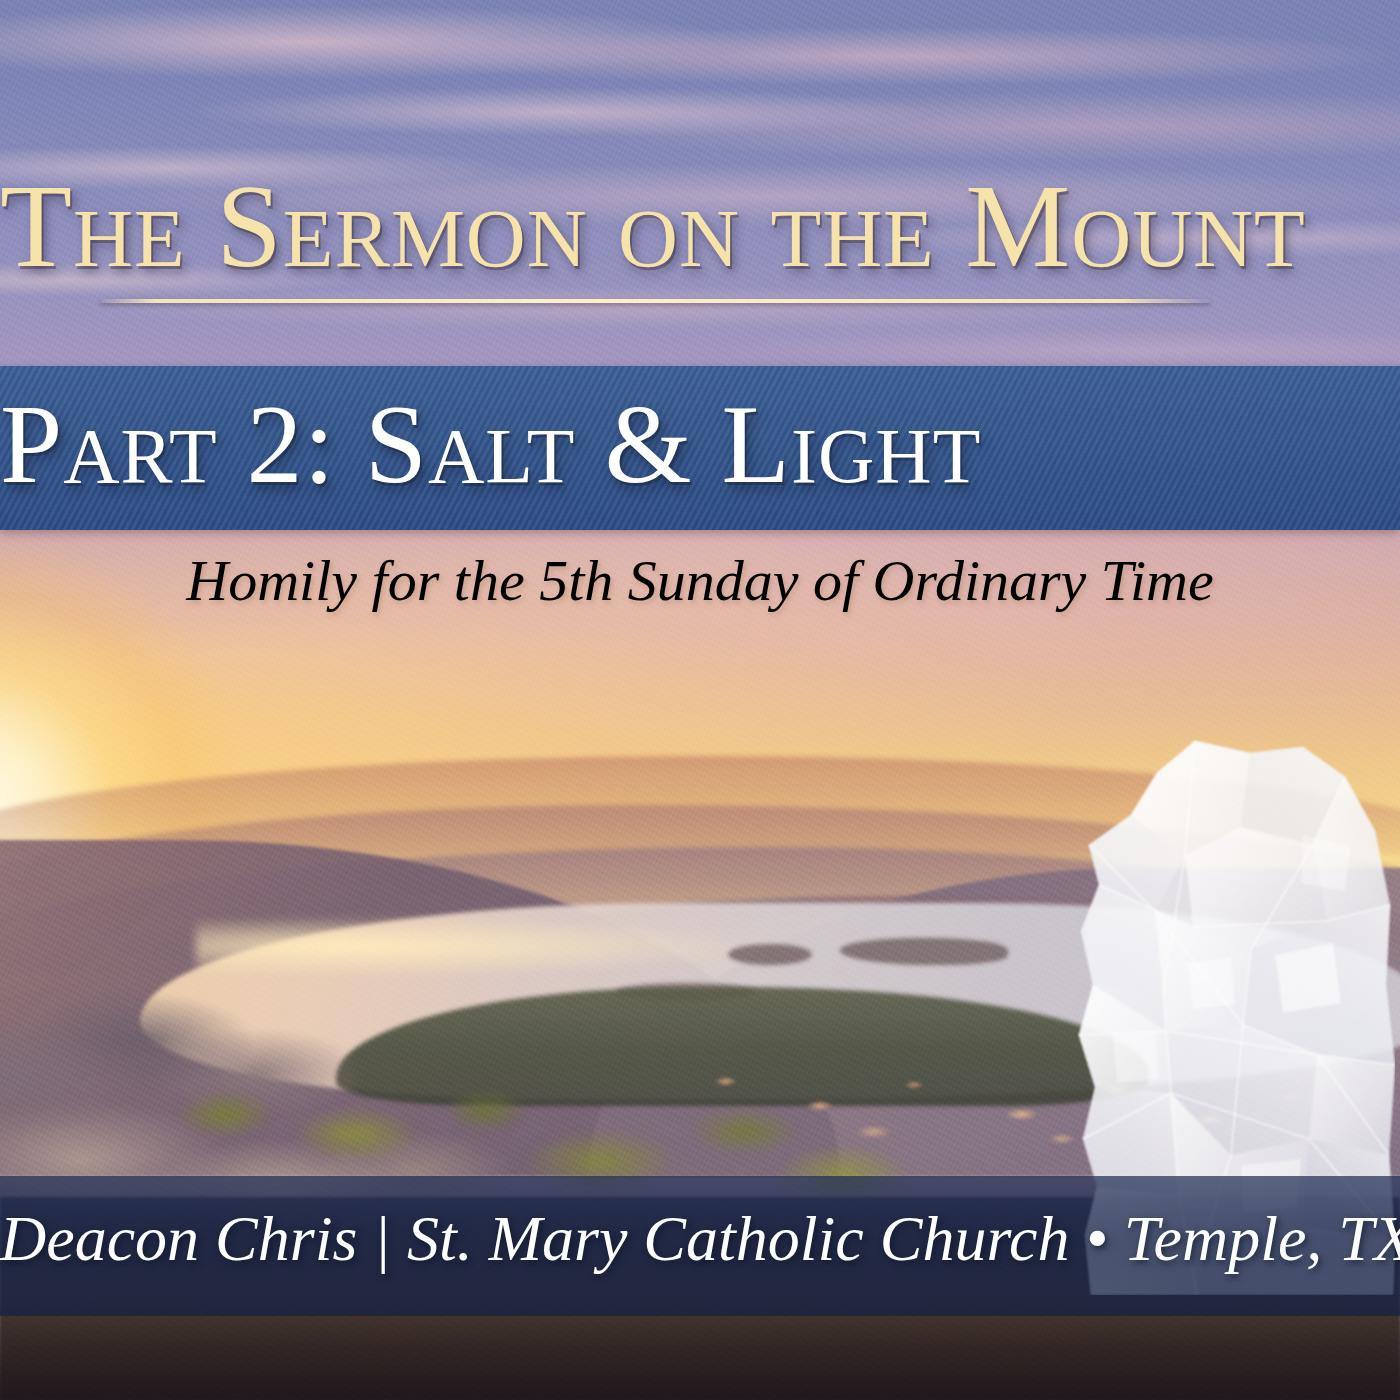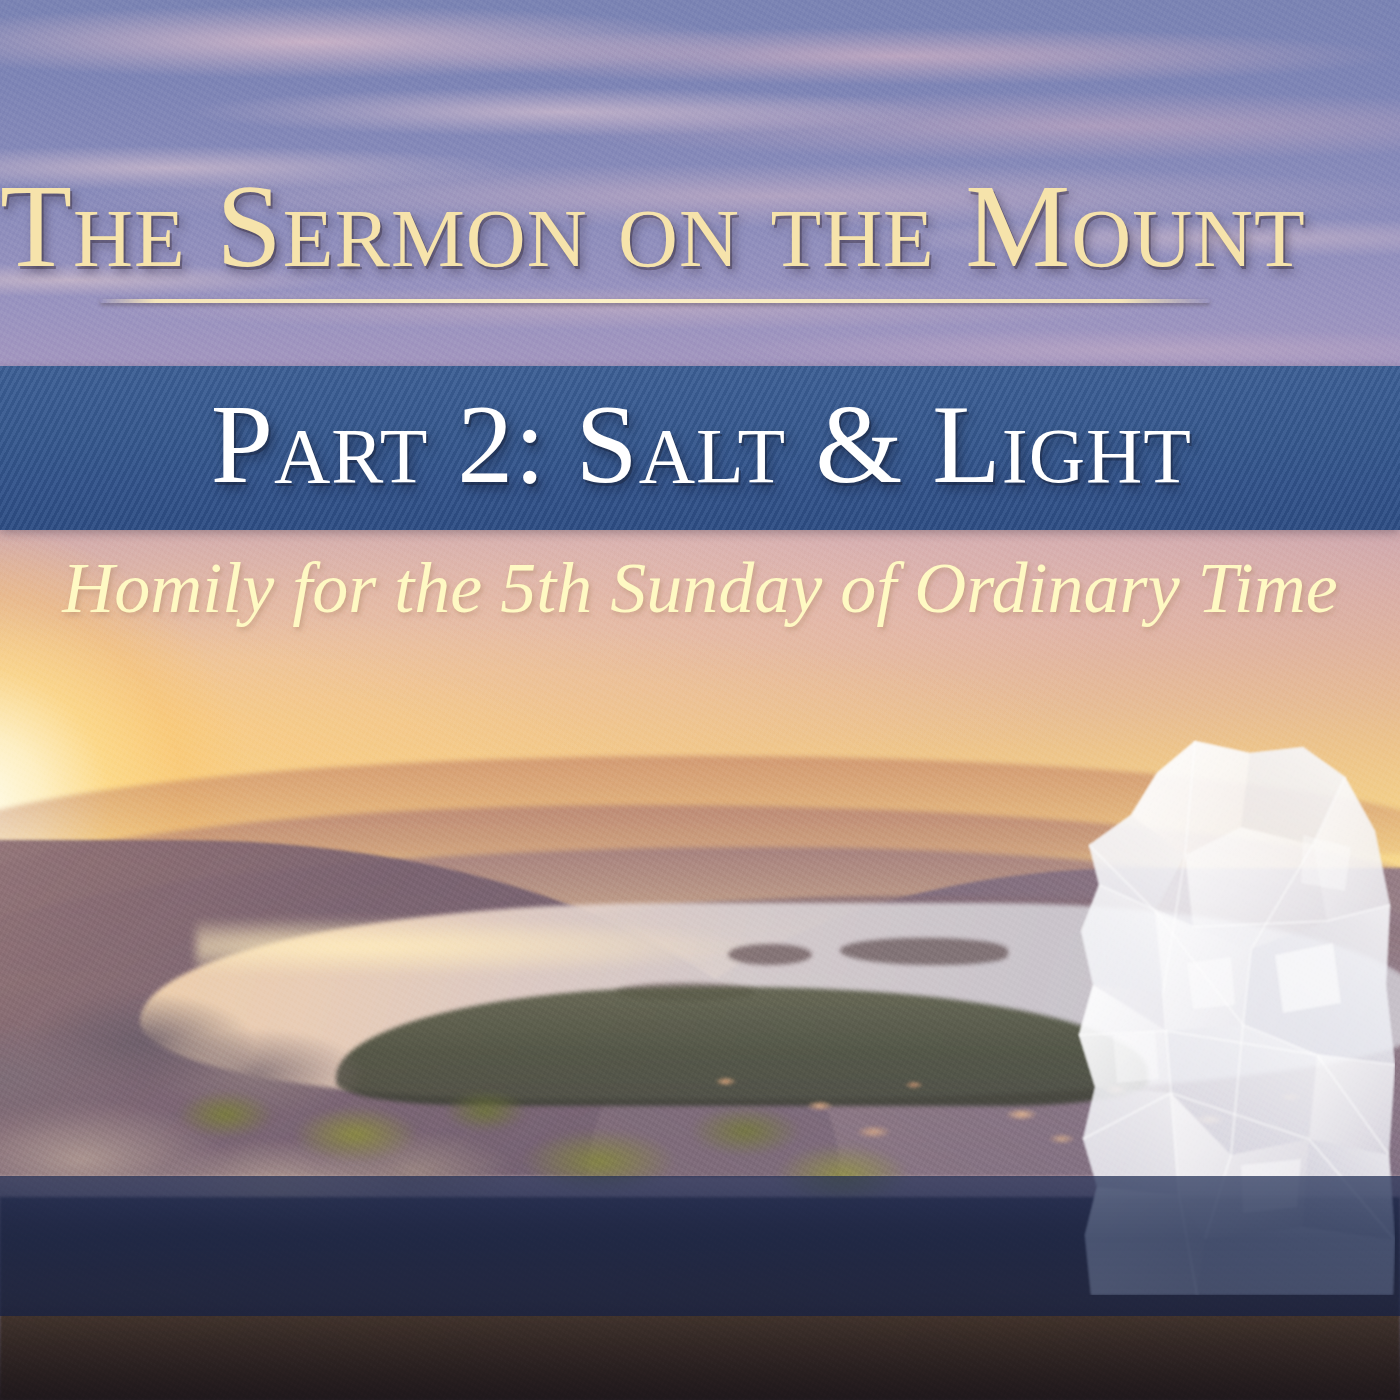--- a/index.html
+++ b/index.html
@@ -236,44 +236,43 @@
     left: 0; top: 366px; width: 1400px; height: 164px;
     background:
       repeating-linear-gradient(118deg, rgba(255,255,255,.05) 0 3px, rgba(0,0,0,.05) 3px 6px),
       linear-gradient(to bottom, #3c5f95 0%, #36588e 40%, #31528a 72%, #2d4d84 100%);
     box-shadow: 0 3px 9px rgba(40,34,46,.30);
   }
   .band-title {
     position: absolute;
     left: 0; width: 1144px;
     top: 388px;
-    text-align: right;
+    text-align: left;
     font-variant: small-caps;
     font-weight: 400;
     font-size: 112px;
     line-height: 1;
     letter-spacing: 1px;
     white-space: nowrap;
     color: #ffffff;
     text-shadow:
       2px 3px 0 rgba(28,40,68,.55),
       4px 7px 11px rgba(20,30,56,.50);
-    padding-left: 48px;
   }
   .subtitle {
     position: absolute;
     left: 0; width: 1400px;
     top: 552px;
     text-align: center;
     font-style: italic;
     font-weight: 400;
-    font-size: 72px;
+    font-size: 58px;
     line-height: 1;
     white-space: nowrap;
-    color: #fef9c3;
+    color: #000000;
     text-shadow: 2px 3px 5px rgba(180,140,110,.55);
   }
   .band-bottom {
     position: absolute;
     left: 0; top: 1176px; width: 1400px; height: 140px;
     background: linear-gradient(to bottom,
       rgba(26,40,80,.70) 0%,
       rgba(22,36,74,.76) 45%,
       rgba(20,32,68,.72) 100%);
   }
@@ -393,14 +392,15 @@
   <div class="main-title">The Sermon on the Mount</div>
 
   <div class="gold-rule"></div>
 
   <div class="band-blue"></div>
   <div class="band-title">Part 2: Salt &amp; Light</div>
 
   <div class="subtitle">Homily for the 5th Sunday of Ordinary Time</div>
 
   <div class="band-bottom"></div>
+  <div class="credit">Deacon Chris | St. Mary Catholic Church • Temple, TX</div>
 
 </div>
 
 </body></html>

